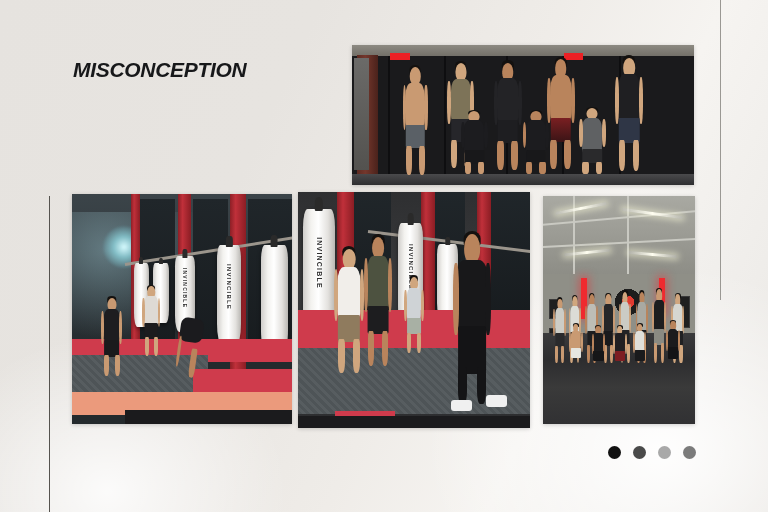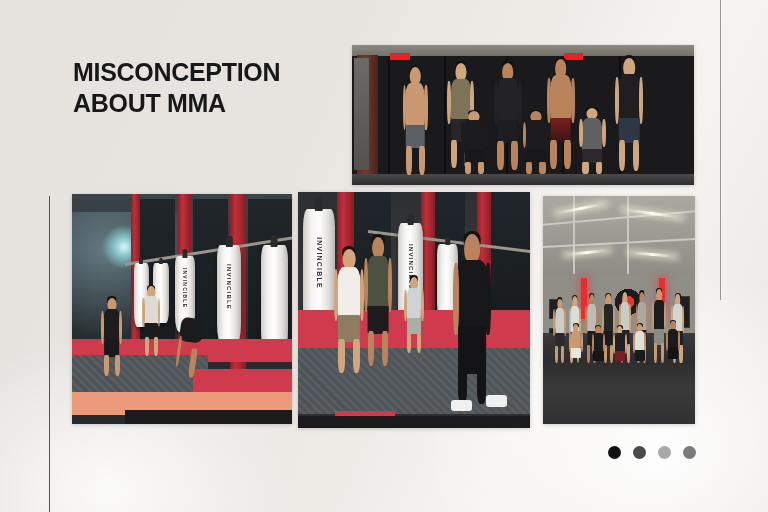--- a/index.html
+++ b/index.html
@@ -30,26 +30,27 @@
     position: absolute; left: 720px; top: 0px;
     width: 1px; height: 300px;
     background: #9a9893;
   }
 
   
   .title {
     position: absolute;
     left: 73px; top: 57px;
     width: 270px;
-    font-size: 25px;
+    font-size: 21px;
     font-weight: 700;
     line-height: 1.25;
     letter-spacing: -0.3px;
     color: #17181a;
     text-transform: uppercase;
+    font-style: italic;
   }
 
   
   .photo {
     position: absolute;
     overflow: hidden;
     background: #2a2a2a;
     box-shadow: 0 1px 4px rgba(0,0,0,0.18);
   }
 
@@ -201,21 +202,20 @@
 </head>
 <body>
 
 <div class="slide">
 
   <div class="rule-left"></div>
   <div class="rule-right"></div>
 
   <h1 class="title">
     <span>MISCONCEPTION</span><br>
-    <span>ABOUT MMA</span>
   </h1>
 
   <div class="photo p-top">
     <div class="scene">
       <div class="wall-top"></div>
       <div class="wall-pad"></div>
       <div class="red-tag" style="left:11%;width:6%;"></div>
       <div class="red-tag" style="left:62%;width:5.5%;"></div>
       <div class="pad-seam" style="left:10.5%;"></div>
       <div class="pad-seam" style="left:27%;"></div>

